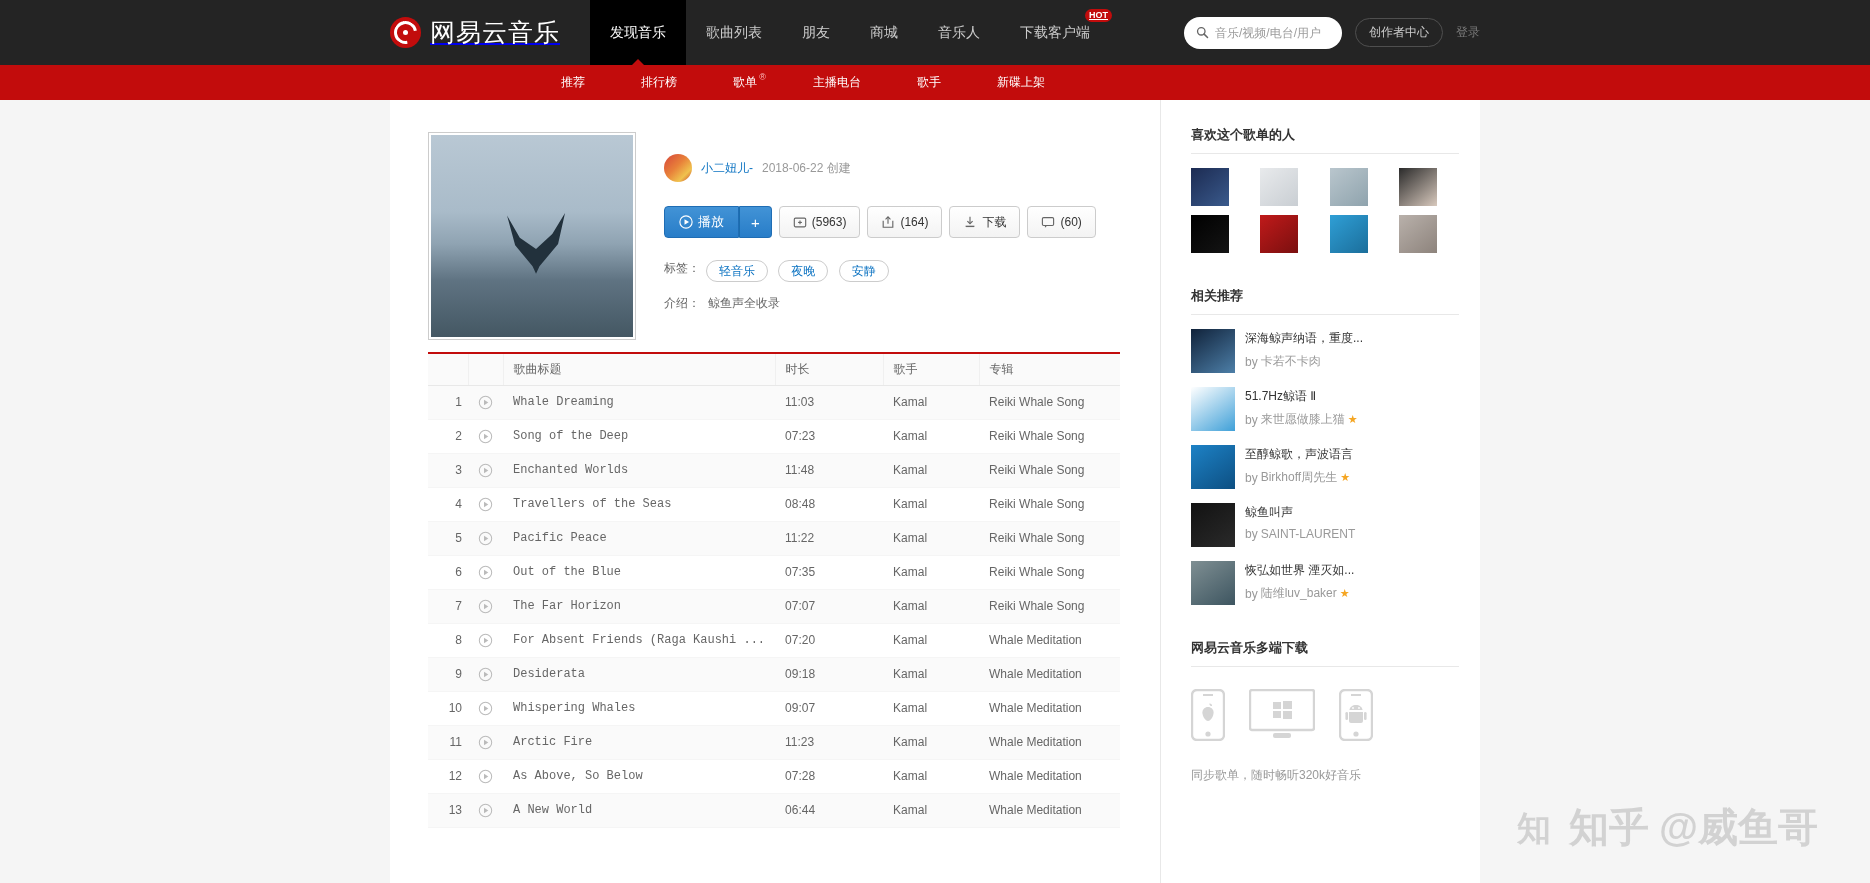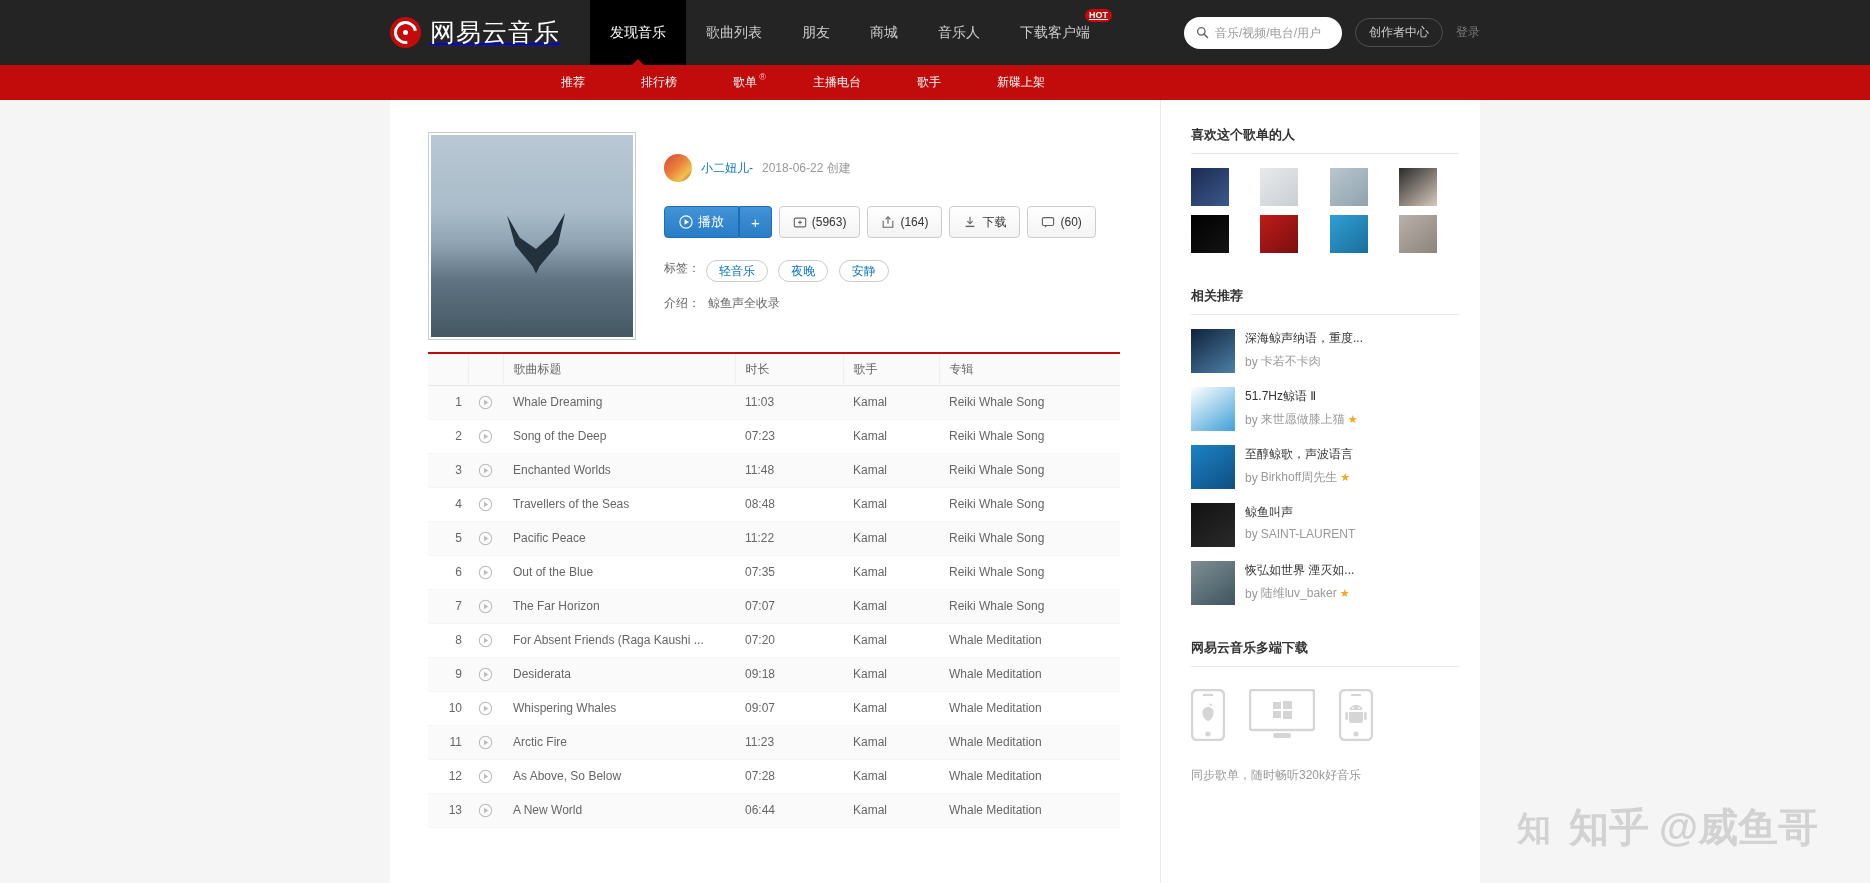--- a/index.html
+++ b/index.html
@@ -166,21 +166,21 @@
   table.songs tbody td {
     height:34px; padding:0 10px; color:#666; border-bottom:1px solid #f5f5f5;
     white-space:nowrap; overflow:hidden; text-overflow:ellipsis;
   }
   table.songs tbody tr:nth-child(odd) { background:#fafafa; }
   .col-num { width:40px; text-align:right; color:#999; padding-right:6px !important; }
   .col-play { width:30px; }
   .col-title { width:232px; }
   .col-dur { width:108px; }
   .col-art { width:96px; }
-  .song-title { color:#333; }
+  .song-title { color:#333;font-family:Liberation Mono, monospace; }
   .play-ico { width:15px; height:15px; display:block; }
   
   .side-sec-title { font-size:13px; font-weight:bold; color:#333; padding-bottom:9px; border-bottom:1px solid #e8e8e8; width:268px; }
   .av-grid { display:grid; grid-template-columns:repeat(4,1fr); gap:9px; width:268px; margin-top:14px; }
   .av-cell { width:38px; height:38px; }
   .sec-gap { margin-top:34px; }
   .rec-item { display:flex; gap:10px; margin-top:14px; width:268px; }
   .rec-thumb { width:44px; height:44px; flex:none; }
   .rec-body { min-width:0; padding-top:1px; }
   .rec-name {

